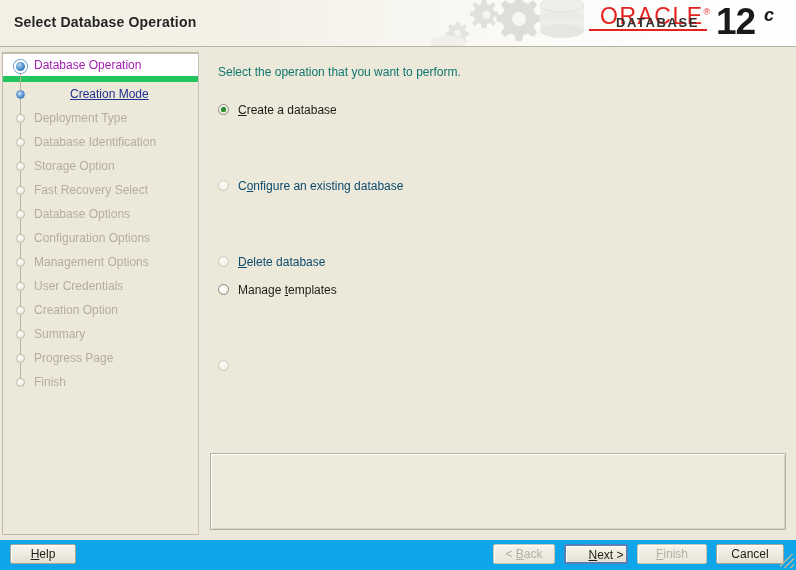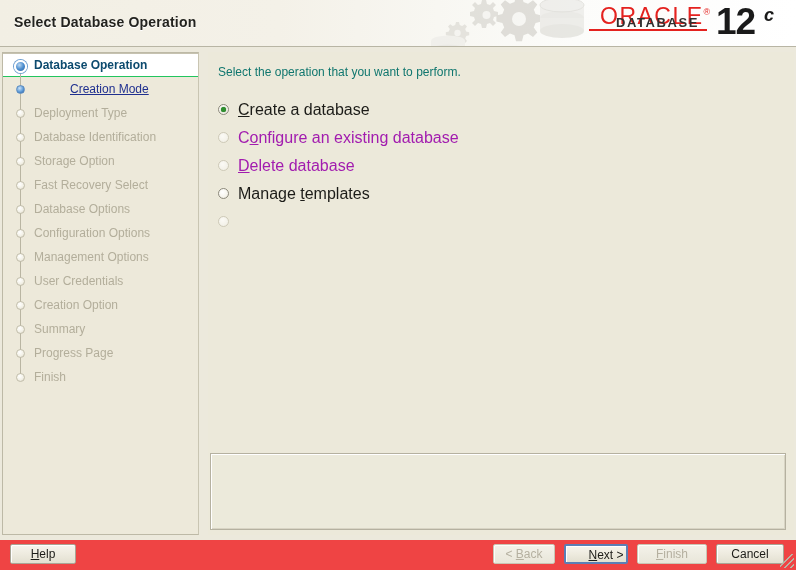--- a/index.html
+++ b/index.html
@@ -138,23 +138,23 @@
     position: absolute;
     left: 17px; top: 16px;
     width: 1px; height: 24px;
     background: #b9b5a2;
   }
   .step:last-child .rail { display: none; }
 
   .step.current {
     background: #ffffff;
     border-top: 1px solid #c6c2b0;
-    border-bottom: 1px solid #22c55e;
-    color: #0c4a6e;
-    font-weight: bold;
+    border-bottom: 6px solid #22c55e;
+    color: #a21caf;
+    font-weight: normal;
     height: 22px;
     line-height: 22px;
   }
   .step.current .dot {
     top: 6px;
     left: 11px;
     width: 13px; height: 13px;
     background: radial-gradient(circle at 38% 34%, #bcd8f2 0%, #4d8fd0 50%, #2a5f9e 100%);
     border: 2px solid #ffffff;
     box-shadow: 0 0 0 1px #6f9fd0;
@@ -196,21 +196,21 @@
   #options {
     position: absolute;
     left: 8px; top: 44px;
     width: 560px;
   }
   .option {
     position: relative;
     height: 28px;
     line-height: 28px;
     padding-left: 22px;
-    font-size: 16px;
+    font-size: 12px;
     color: #1c1c18;
     white-space: nowrap;
   }
   .option .radio {
     position: absolute;
     left: 2px; top: 8px;
     width: 11px; height: 11px;
     border-radius: 50%;
     box-sizing: border-box;
     border: 1px solid #8d8a7c;
@@ -218,21 +218,22 @@
   }
   .option .radio .inner {
     position: absolute;
     left: 2px; top: 2px;
     width: 5px; height: 5px;
     border-radius: 50%;
     background: #2f8f2f;
     box-shadow: 0 0 1px #1e6b1e;
   }
   .option.disabled {
-    color: #a21caf;
+    color: #0c4a6e;
+    margin-top: 48px;
   }
   .option.disabled .radio {
     border: 1px solid #cecab8;
     background: radial-gradient(circle at 40% 35%, #fbfaf5 0%, #f3f1e8 70%, #eceadd 100%);
   }
   .mn { text-decoration: underline; }
 
   
   #message-panel {
     position: absolute;
@@ -247,21 +248,21 @@
     padding: 6px 8px;
     font-size: 12px;
     color: #3a3a32;
   }
 
   
   #buttonbar {
     position: absolute;
     left: 0; top: 540px;
     width: 796px; height: 30px;
-    background: #ef4444;
+    background: #0ea5e9;
   }
   .btn {
     position: absolute;
     top: 4px;
     height: 20px;
     line-height: 18px;
     text-align: center;
     font-size: 12px;
     color: #1c1c18;
     background: linear-gradient(to bottom, #f7f5ee 0%, #eeebdf 50%, #e3e0d1 100%);

